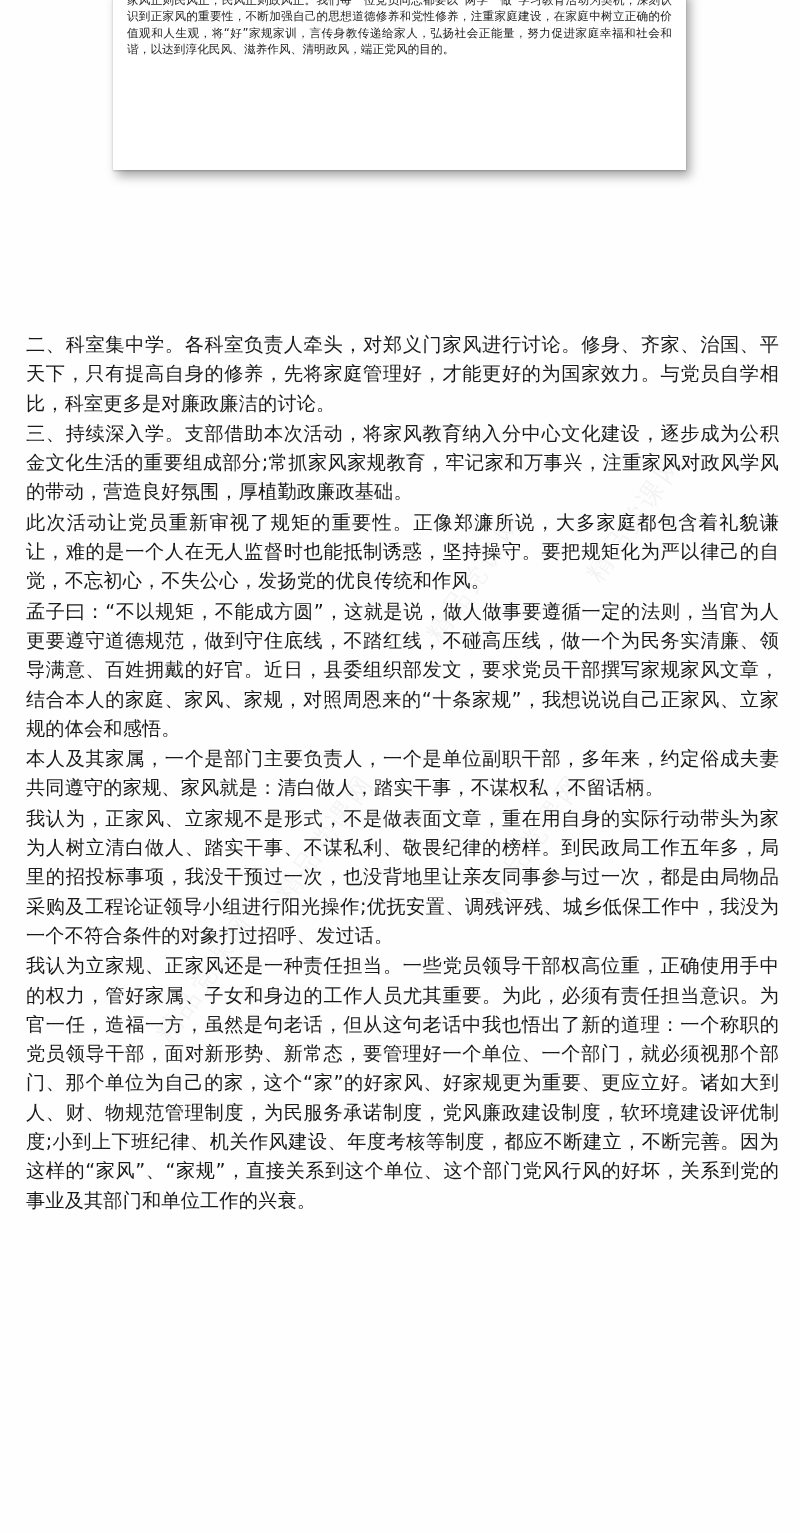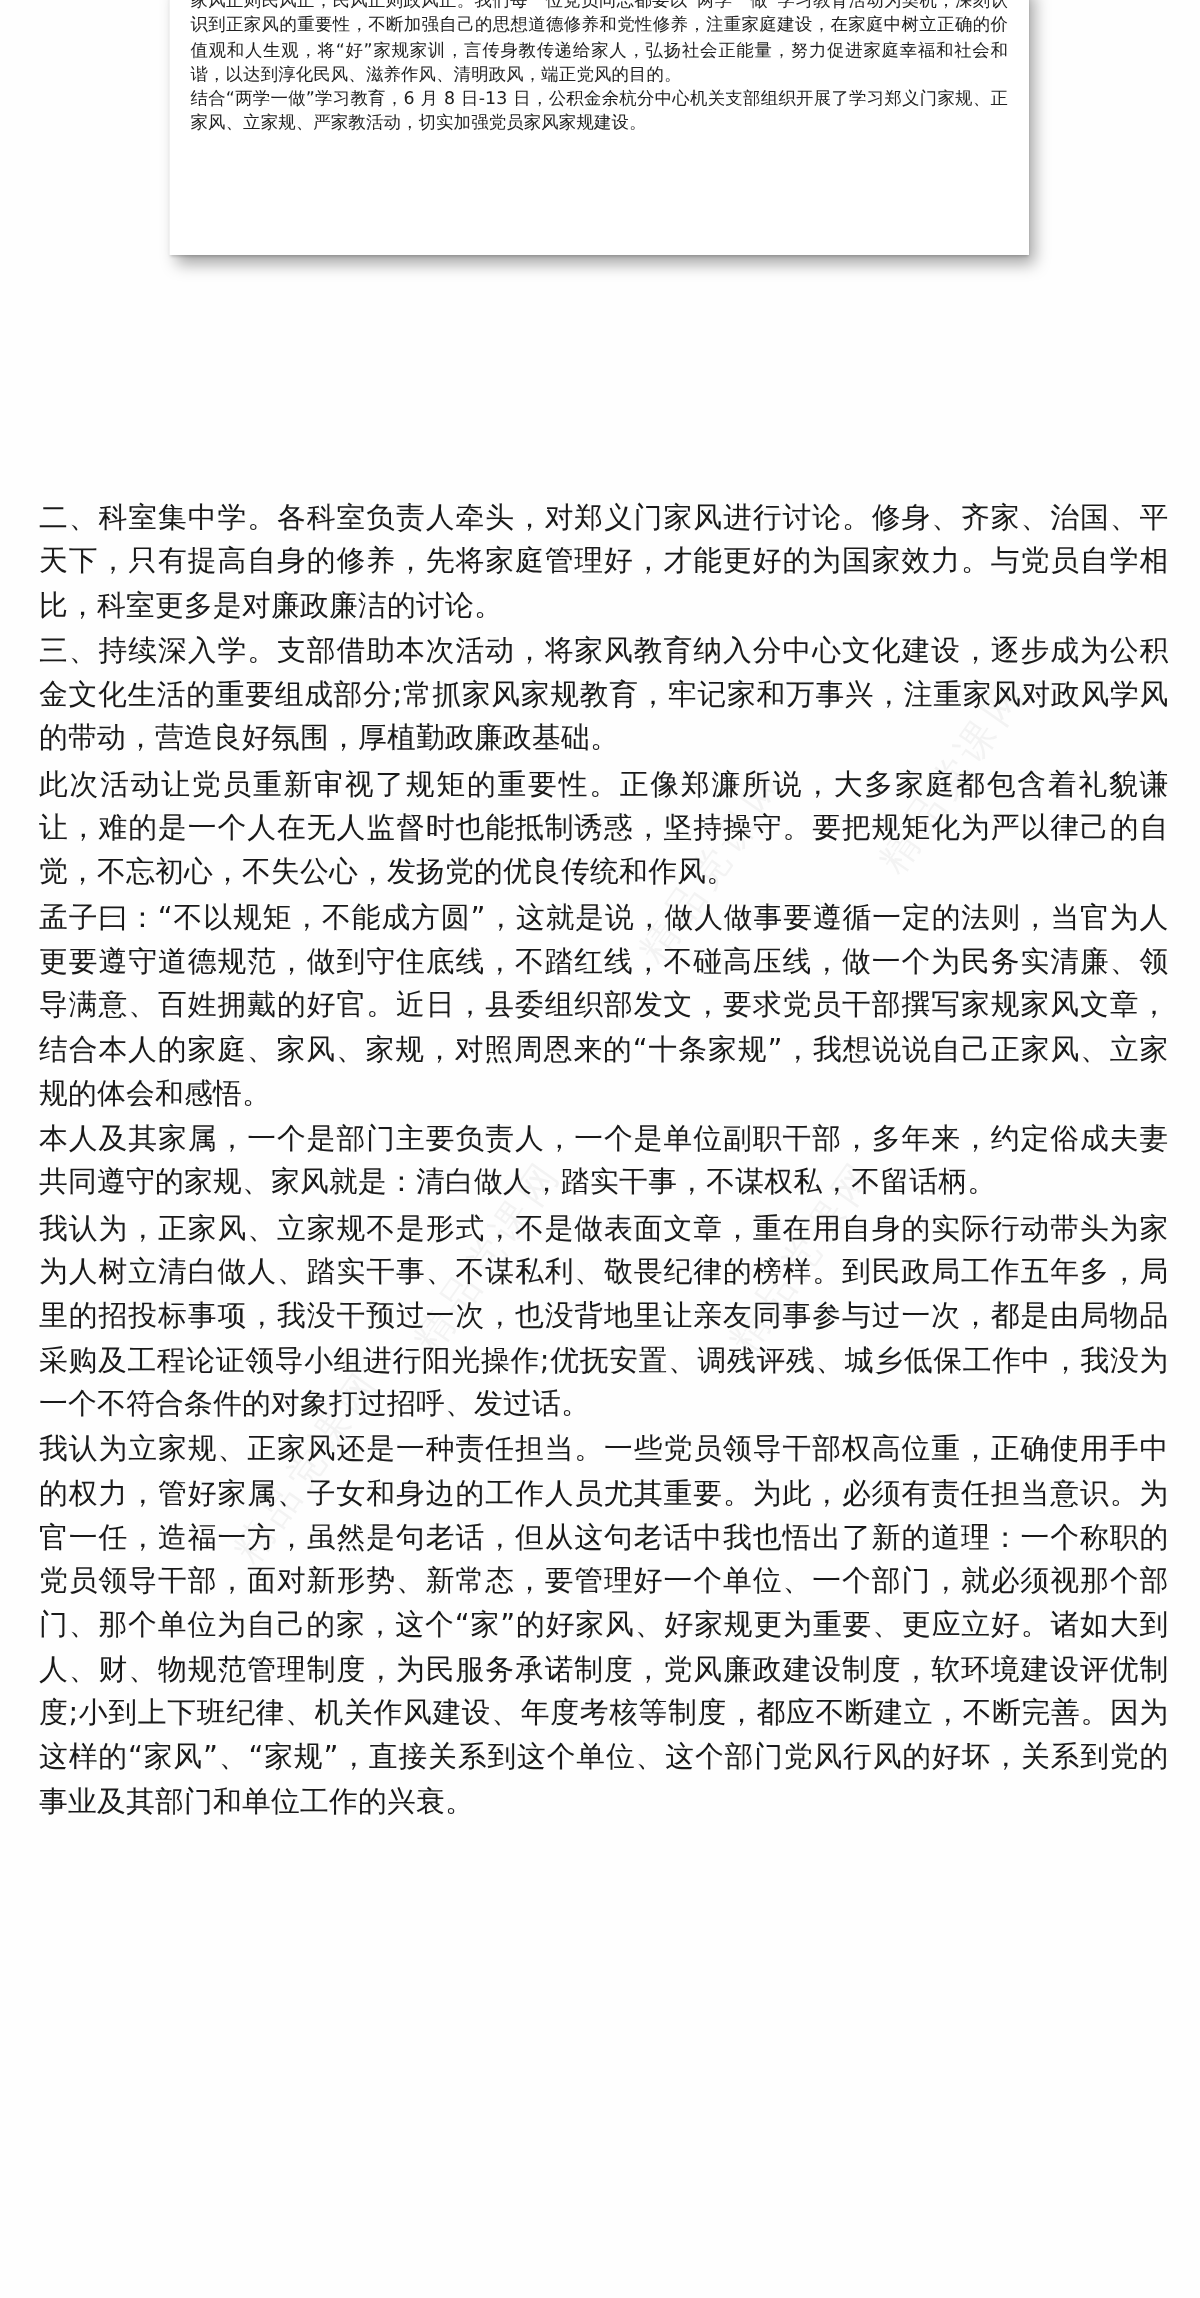--- a/index.html
+++ b/index.html
@@ -70,21 +70,20 @@
       pointer-events: none;
       letter-spacing: 4px;
     }
   </style>
 </head>
 <body>
 
 <div class="doc-card">
   <div class="doc-card-text">
     <p class="first">家风正则民风正，民风正则政风正。我们每一位党员同志都要以“两学一做”学习教育活动为契机，深刻认识到正家风的重要性，不断加强自己的思想道德修养和党性修养，注重家庭建设，在家庭中树立正确的价值观和人生观，将“好”家规家训，言传身教传递给家人，弘扬社会正能量，努力促进家庭幸福和社会和谐，以达到淳化民风、滋养作风、清明政风，端正党风的目的。</p>
-    <p>结合“两学一做”学习教育，6 月 8 日-13 日，公积金余杭分中心机关支部组织开展了学习郑义门家规、正家风、立家规、严家教活动，切实加强党员家风家规建设。</p>
   </div>
 </div>
 
 <div class="watermark" style="left:400px; top:560px;">精品党课网</div>
 <div class="watermark" style="left:560px; top:500px;">精品党课网</div>
 <div class="watermark" style="left:250px; top:820px;">精品党课网</div>
 <div class="watermark" style="left:460px; top:820px;">精品党课网</div>
 <div class="watermark" style="left:130px; top:960px;">精品党课网</div>
 
 <div class="main-text">

